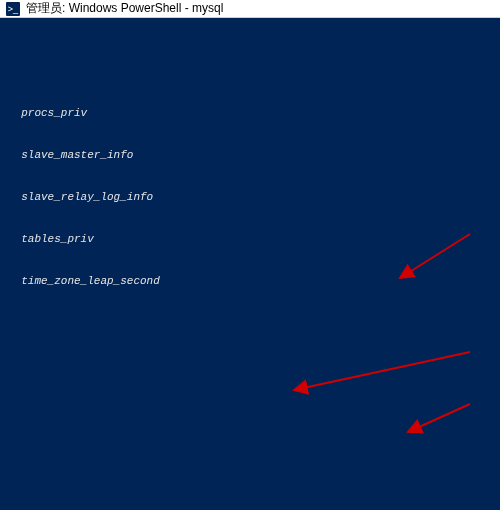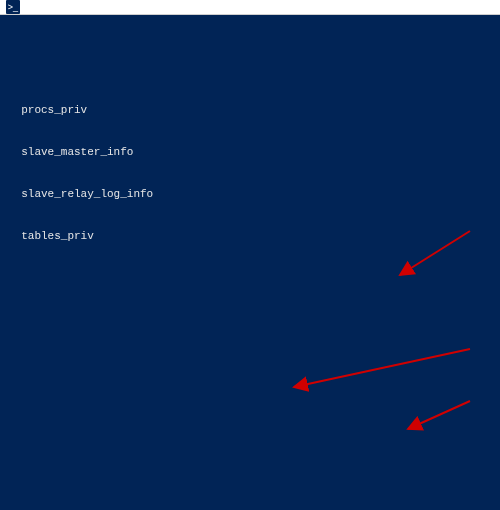--- a/index.html
+++ b/index.html
@@ -44,45 +44,47 @@
   }
   .term {
     flex: 1;
     color: #e6e6e6;
     padding: 4px 8px 4px 8px;
     line-height: 14px;
     white-space: pre;
     position: relative;
   }
   .term div { white-space: pre; }
-  .row { display: block; }
+  .row { display: block; font-style: italic; }
   svg.arrows {
     position: absolute;
     left: 0;
     top: 0;
     pointer-events: none;
   }
 </style>
 </head>
 <body>
 
 <div class="window">
 
   <div class="titlebar">
     <span class="ps-icon">&gt;_</span>
+    <span>管理员: Windows PowerShell - mysql</span>
   </div>
 
   <div class="term">
 
     
     <div>
       <div class="row">  procs_priv</div>
       <div class="row">  slave_master_info</div>
       <div class="row">  slave_relay_log_info</div>
       <div class="row">  tables_priv</div>
+      <div class="row">  time_zone_leap_second</div>
       
       
       
       
     </div>
     
     
     
 
     

